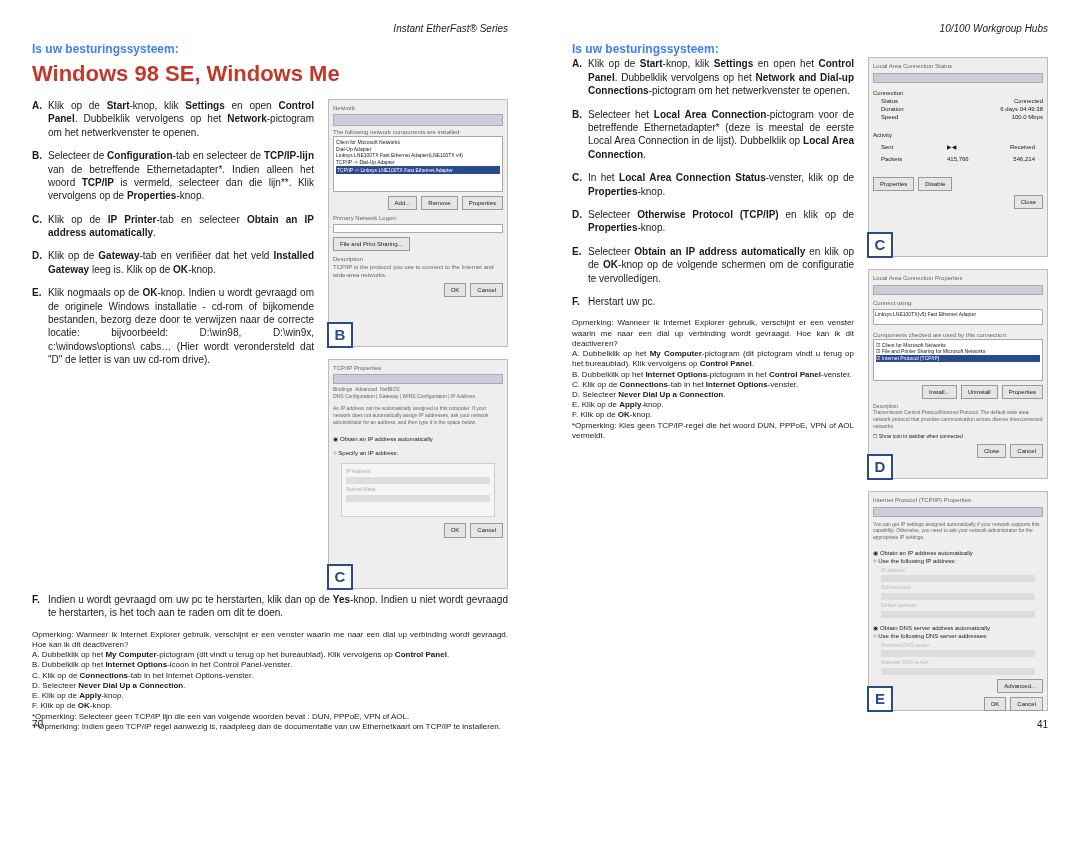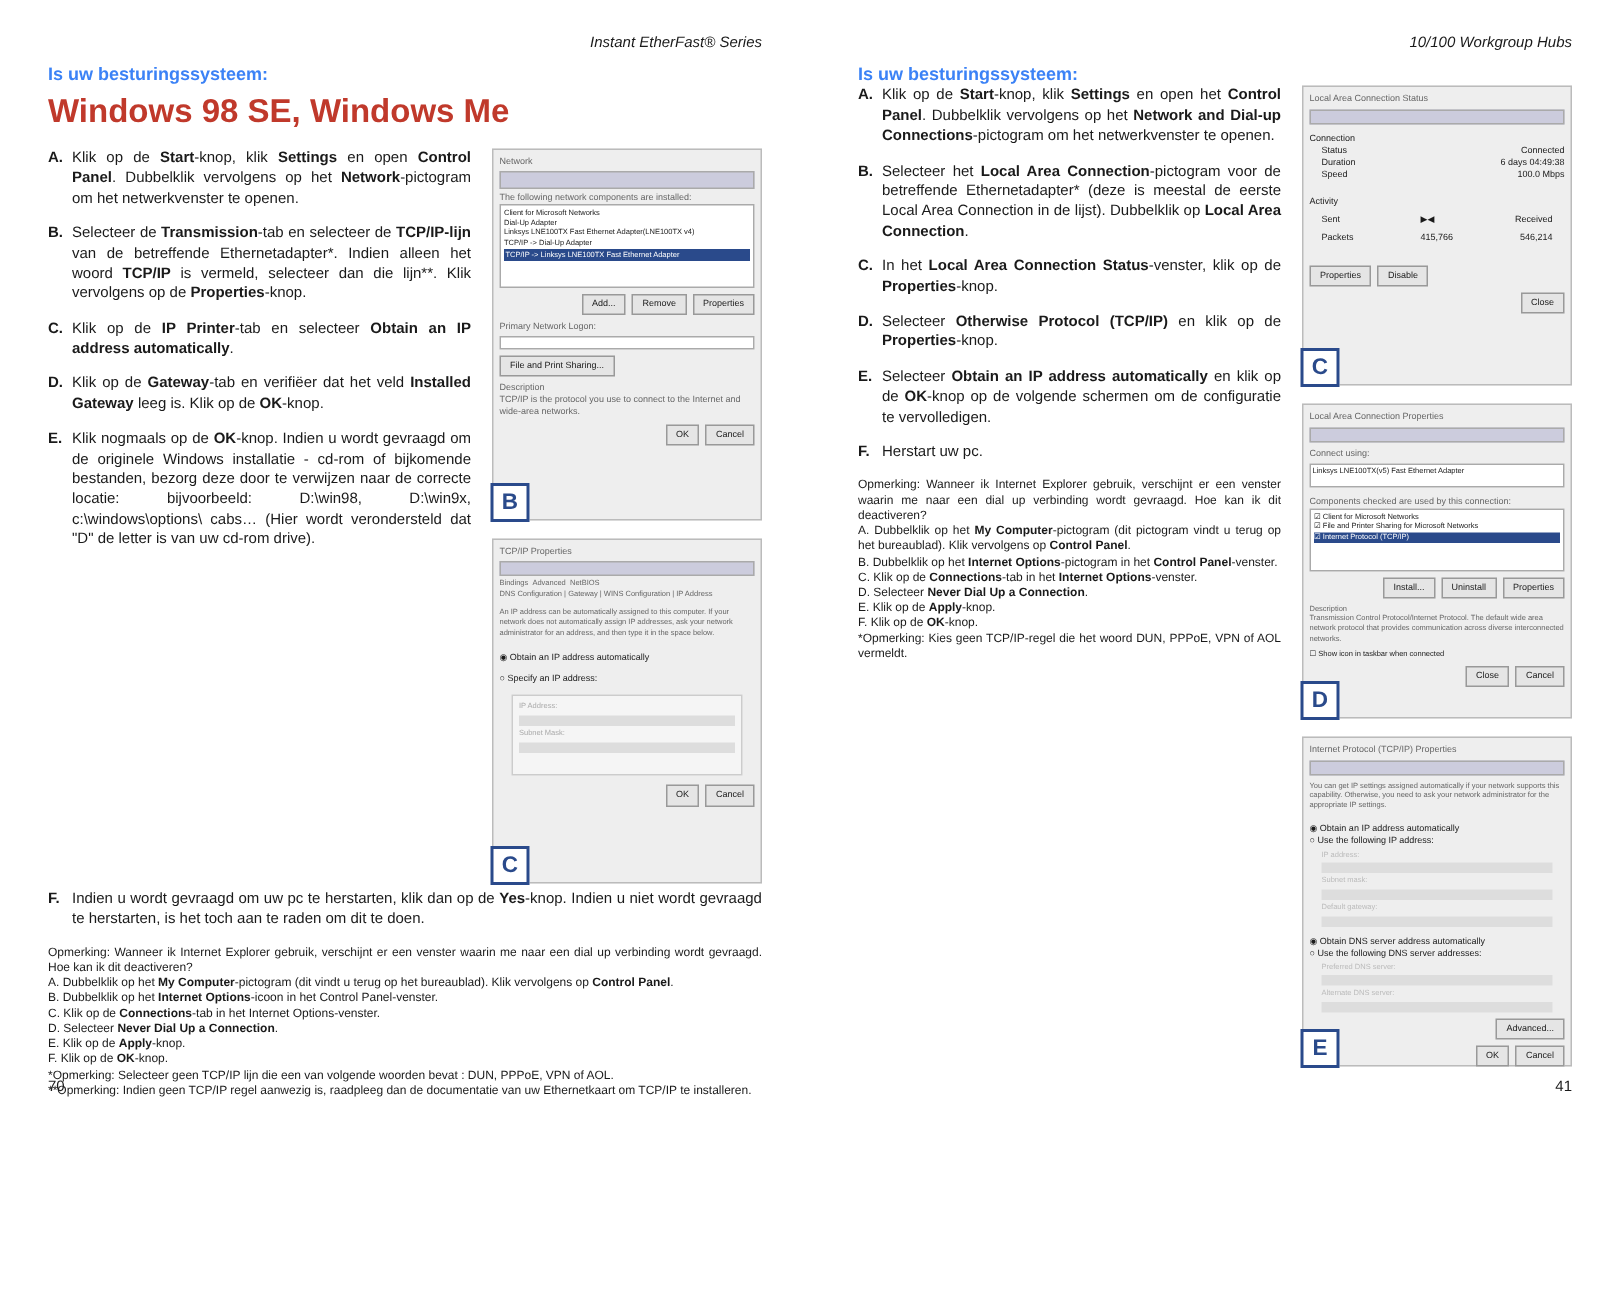--- a/index.html
+++ b/index.html
@@ -44,21 +44,21 @@
 
     <div class="cols">
       <div class="textcol">
         <ol class="steps" id="steps-left">
             <li>
               <span class="ltr">A.</span>
               <span class="txt">Klik op de <b>Start</b>-knop, klik <b>Settings</b> en open <b>Control Panel</b>. Dubbelklik vervolgens op het <b>Network</b>-pictogram om het netwerkvenster te openen.</span>
             </li>
             <li>
               <span class="ltr">B.</span>
-              <span class="txt">Selecteer de <b>Transmission</b>-tab en selecteer de <b>TCP/IP-lijn</b> van de betreffende Ethernetadapter*. Indien alleen het woord <b>TCP/IP</b> is vermeld, selecteer dan die lijn**. Klik vervolgens op de <b>Properties</b>-knop.</span>
+              <span class="txt">Selecteer de <b>Configuration</b>-tab en selecteer de <b>TCP/IP-lijn</b> van de betreffende Ethernetadapter*. Indien alleen het woord <b>TCP/IP</b> is vermeld, selecteer dan die lijn**. Klik vervolgens op de <b>Properties</b>-knop.</span>
             </li>
             <li>
               <span class="ltr">C.</span>
               <span class="txt">Klik op de <b>IP Printer</b>-tab en selecteer <b>Obtain an IP address automatically</b>.</span>
             </li>
             <li>
               <span class="ltr">D.</span>
               <span class="txt">Klik op de <b>Gateway</b>-tab en verifiëer dat het veld <b>Installed Gateway</b> leeg is. Klik op de <b>OK</b>-knop.</span>
             </li>
             <li>

